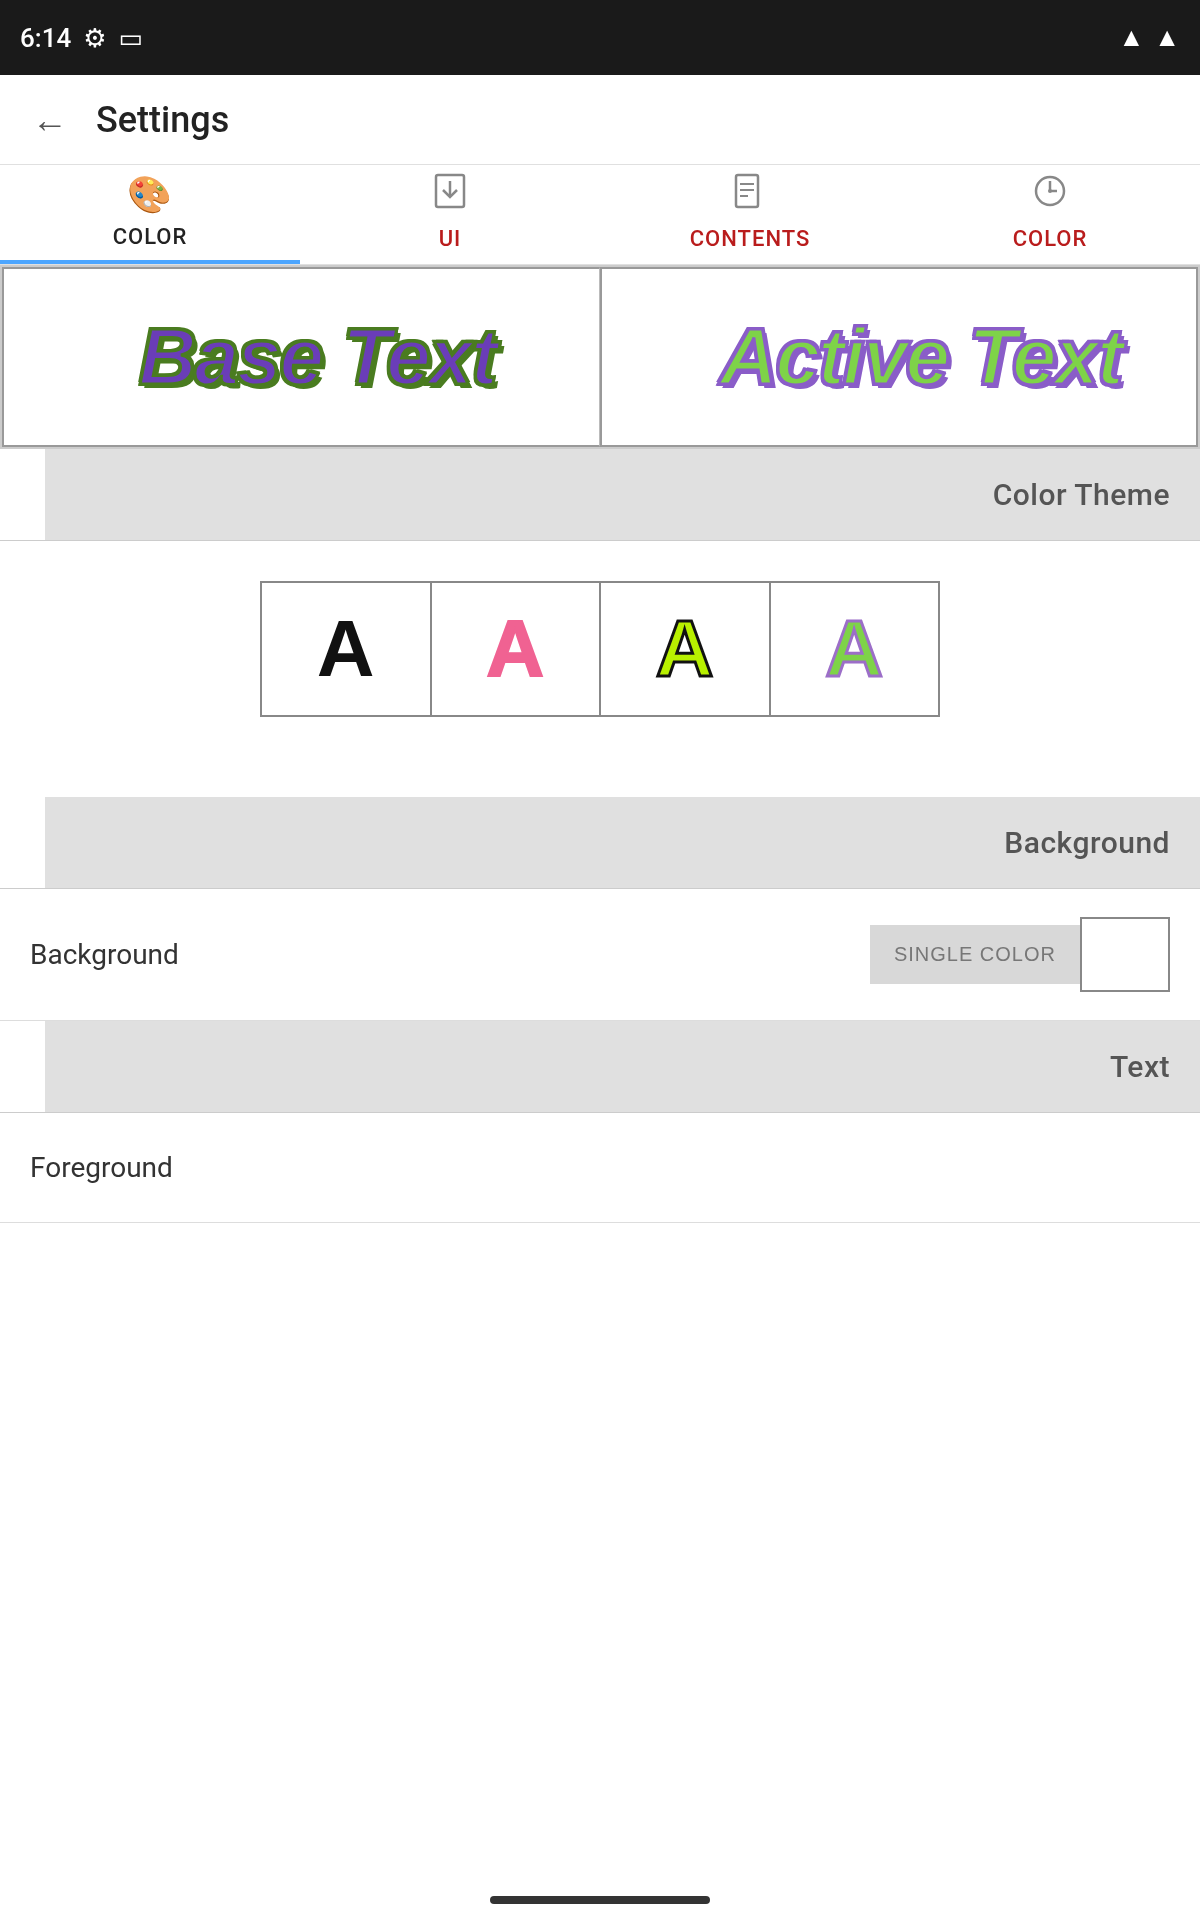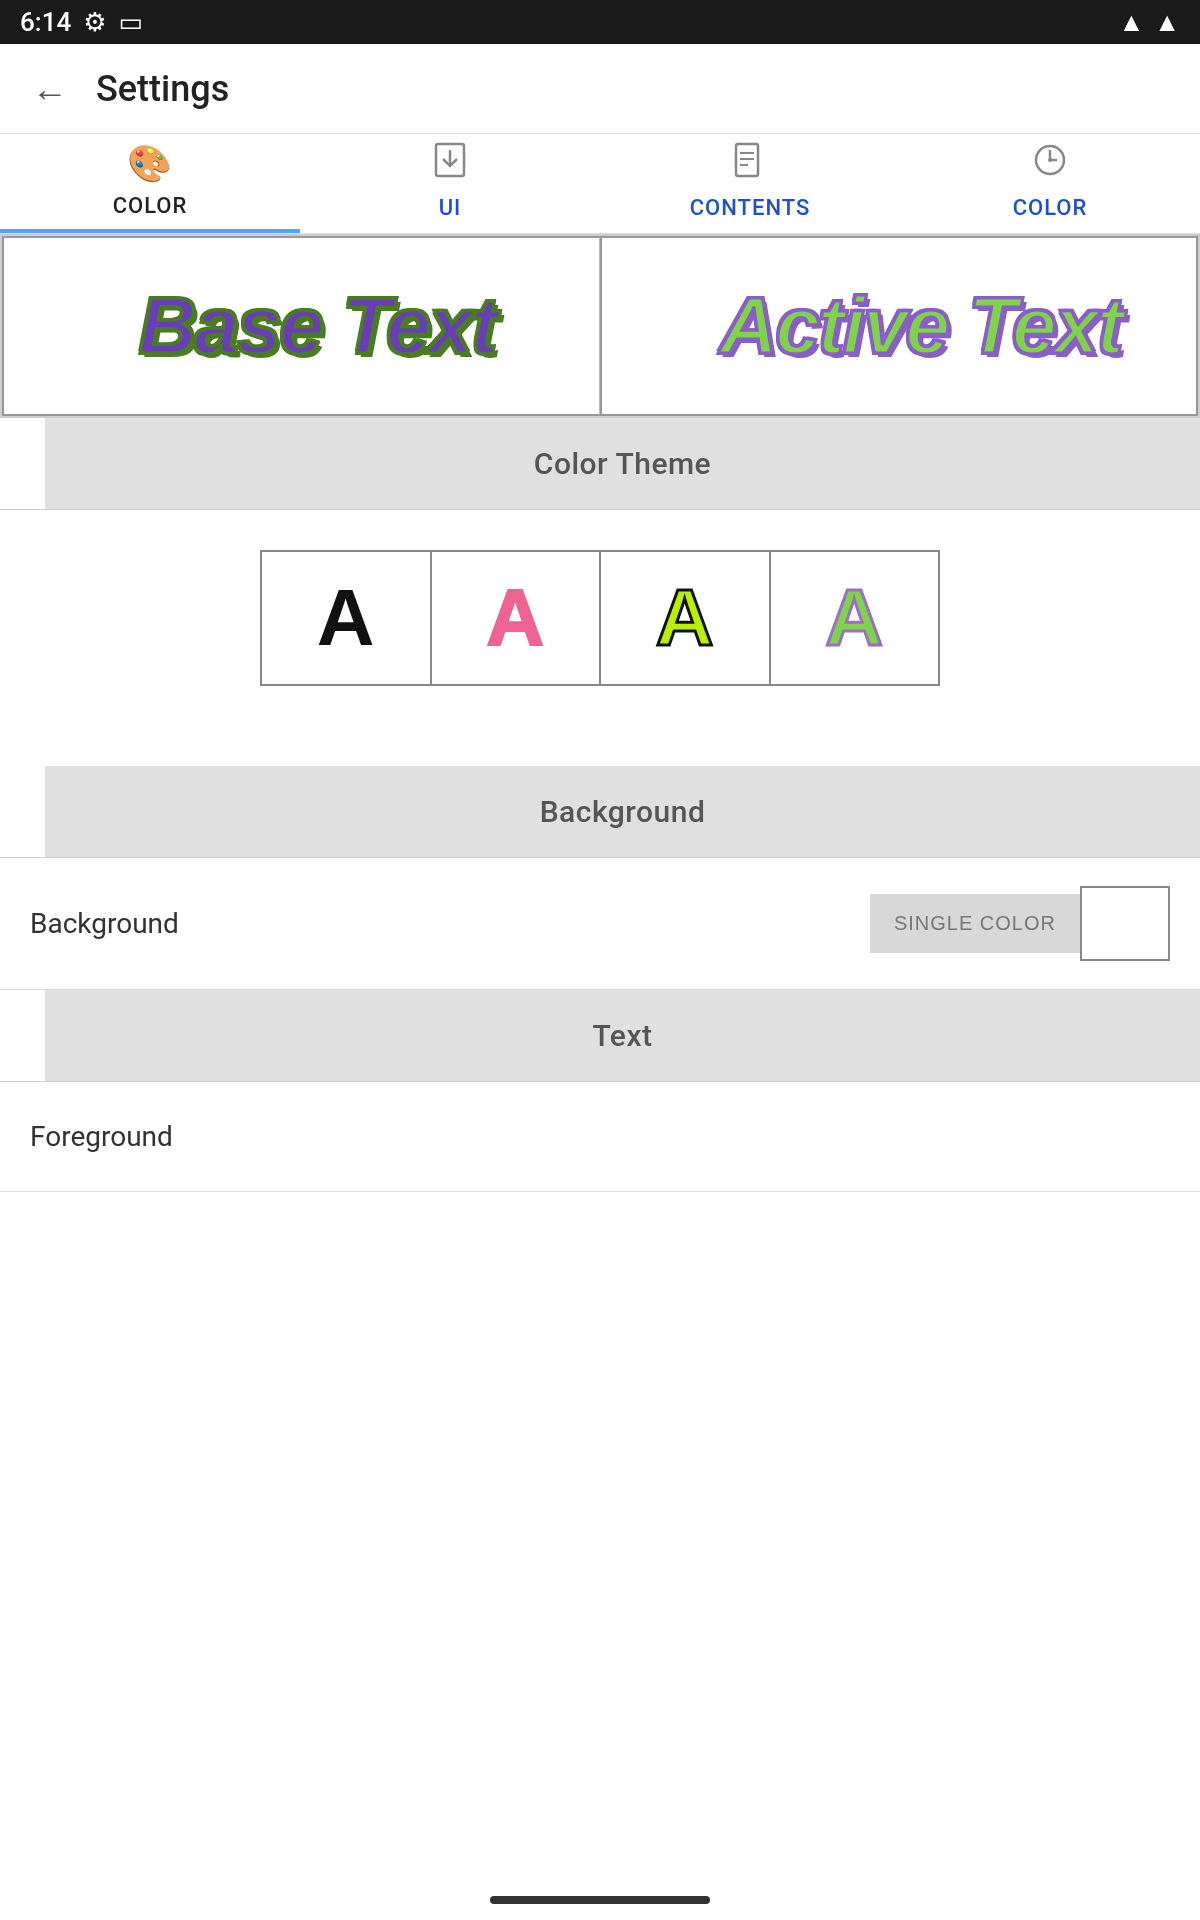--- a/index.html
+++ b/index.html
@@ -9,21 +9,21 @@
       min-height: 1920px;
       background: #fff;
       font-family: 'Roboto', Arial, sans-serif;
       overflow-x: hidden;
     }
 
     
     .status-bar {
       background: #1a1a1a;
       color: #fff;
-      height: 44px;
+      height: 75px;
       display: flex;
       align-items: center;
       justify-content: space-between;
       padding: 0 20px;
       font-size: 26px;
       font-weight: 500;
       text-align: center;
     }
     .status-left { display: flex; align-items: center; gap: 12px; }
     .status-right { display: flex; align-items: center; gap: 10px; }
@@ -58,21 +58,21 @@
       height: 100px;
     }
     .tab {
       flex: 1;
       display: flex;
       flex-direction: column;
       align-items: center;
       justify-content: center;
       gap: 8px;
       cursor: pointer;
-      color: #1d4ed8;
+      color: #b91c1c;
       font-size: 22px;
       font-weight: 500;
       letter-spacing: 1px;
       position: relative;
       padding-bottom: 6px;
     }
     .tab.active {
       color: #222;
     }
     .tab.active::after {
@@ -130,21 +130,21 @@
       margin-left: 44px;
     }
 
     
     .section-header {
       background: #e0e0e0;
       padding: 28px 30px;
       font-size: 30px;
       font-weight: 500;
       color: #555;
-      text-align: center;
+      text-align: right;
       letter-spacing: 0.5px;
       margin-left: 45px;
     }
     .section-divider {
       height: 1px;
       background: #ccc;
     }
 
     
     .color-theme-section {

